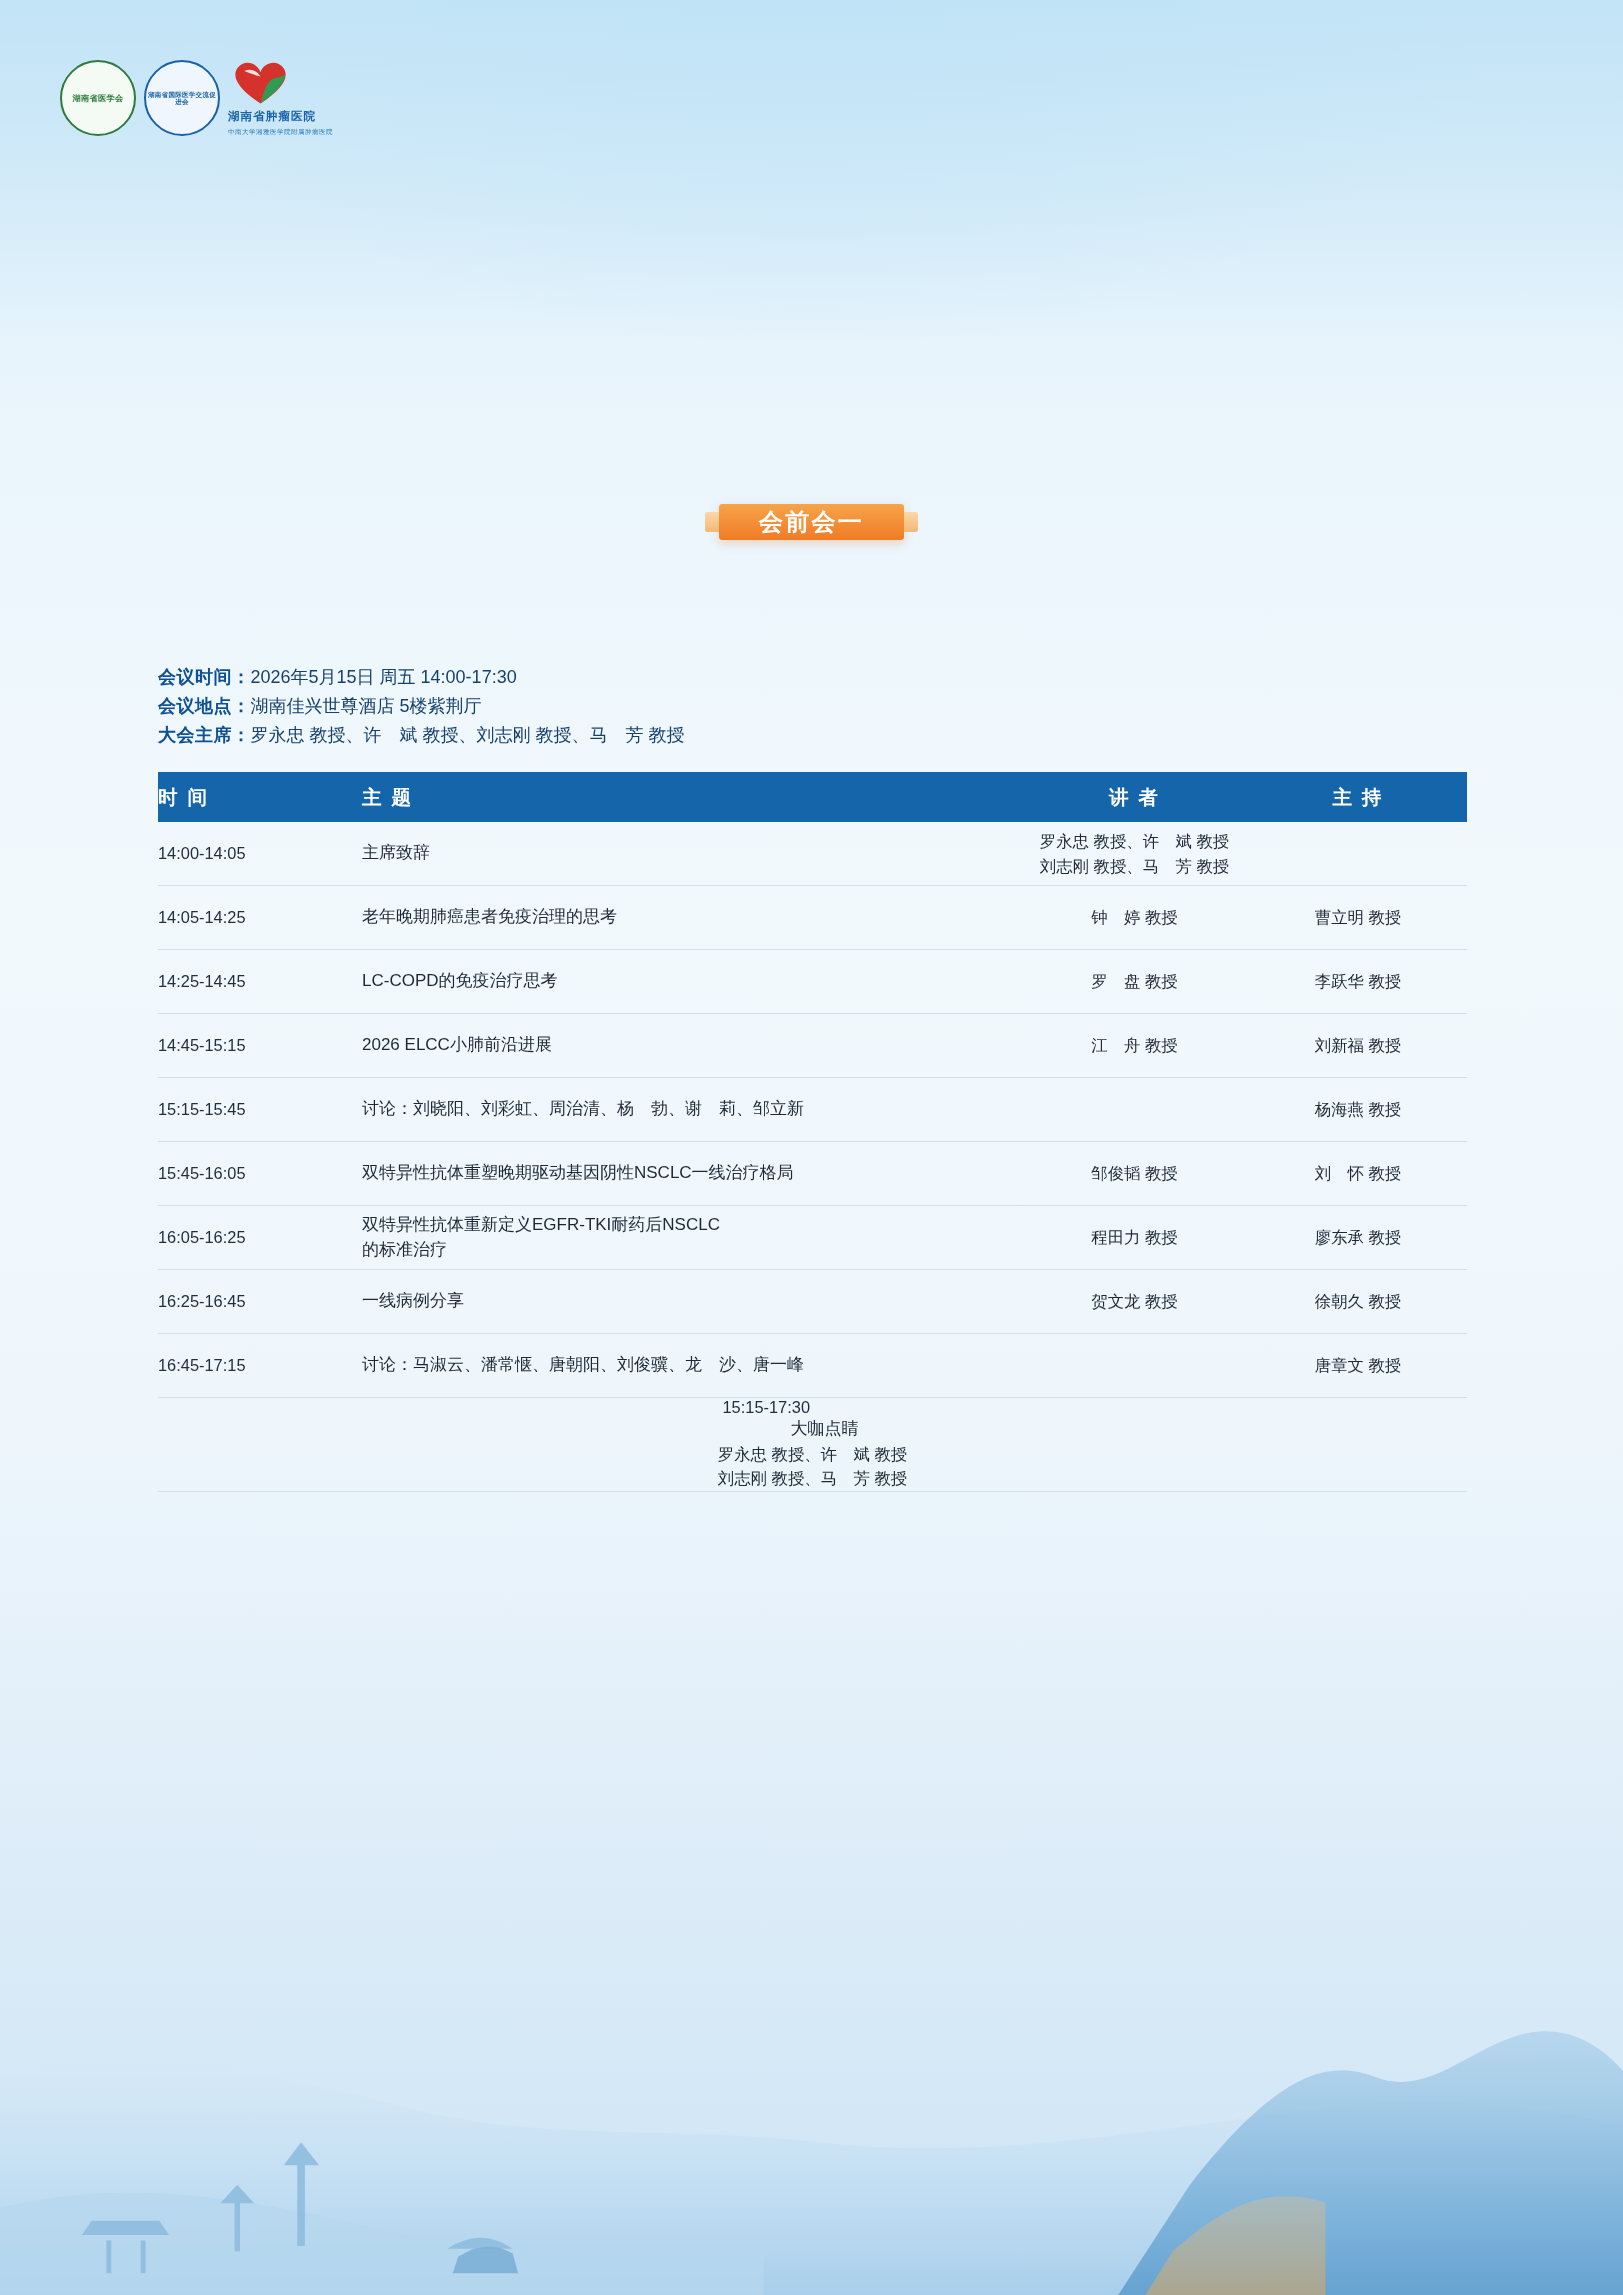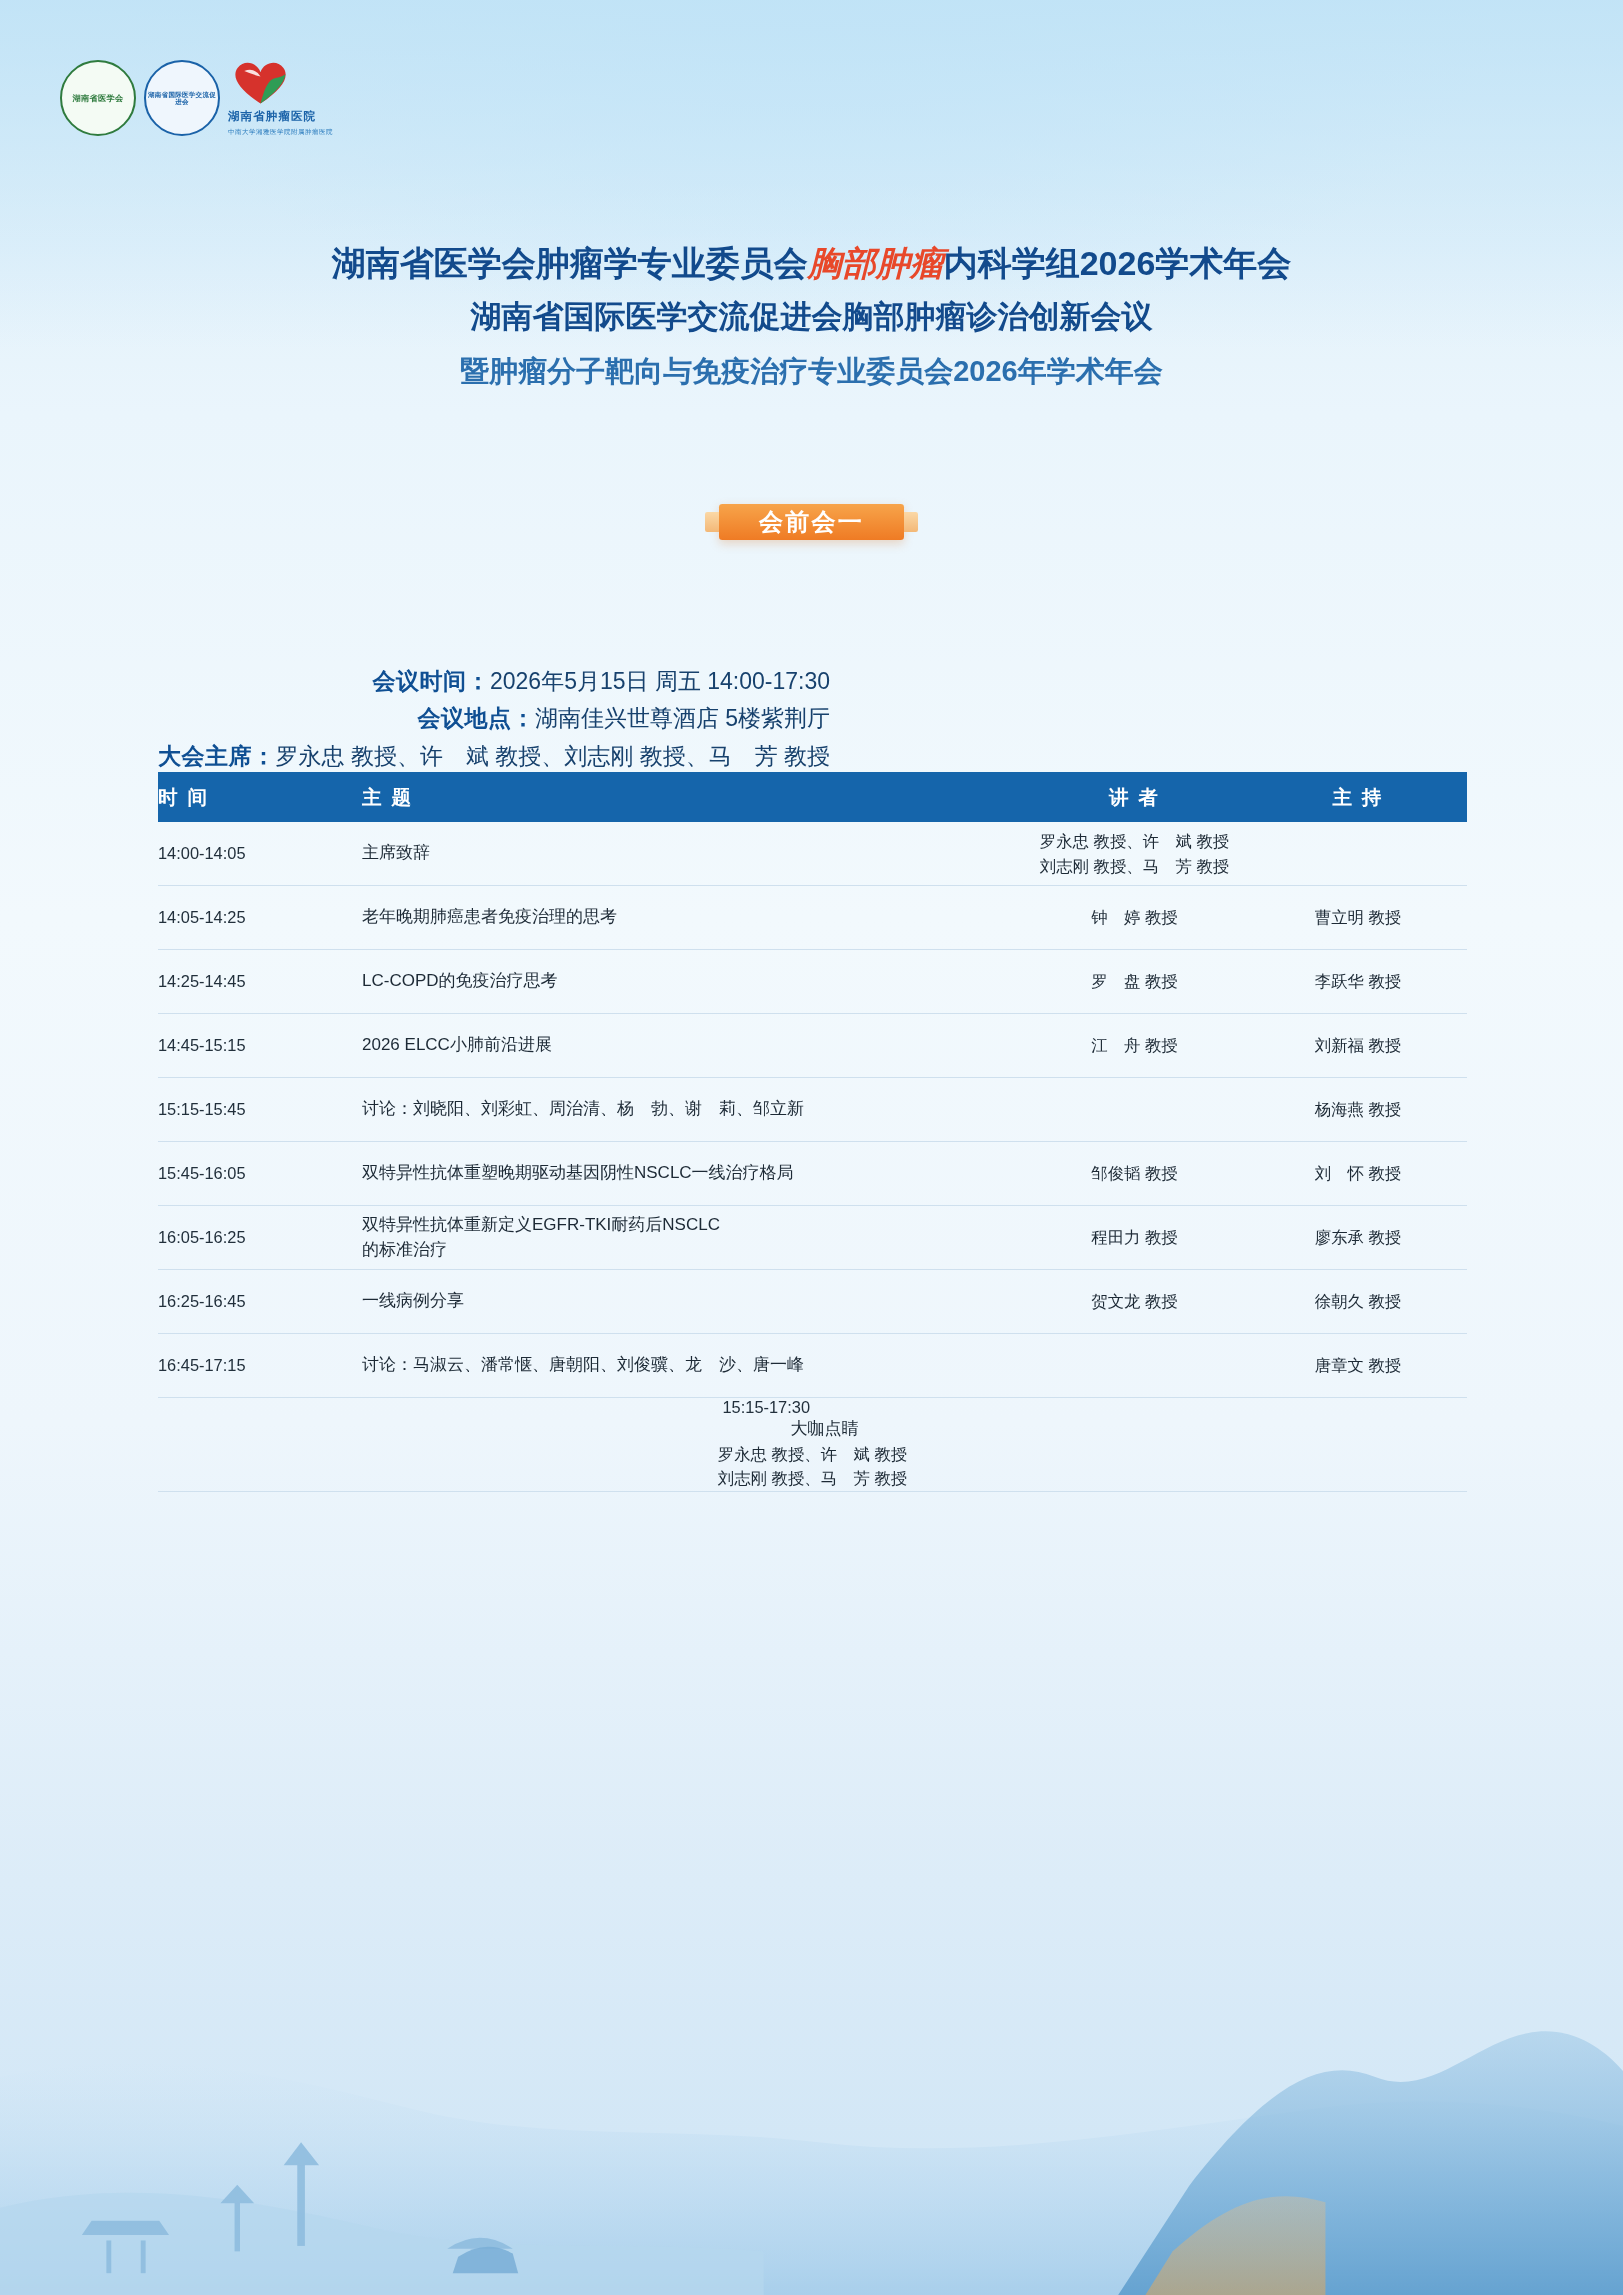--- a/index.html
+++ b/index.html
@@ -65,21 +65,21 @@
     box-shadow:0 3.3px 9.8px rgba(220,120,40,.25);
   }
   .badge:before,.badge:after{
     content:"";position:absolute;top:7.6px;bottom:7.6px;width:14px;
     background:linear-gradient(180deg,#fbd8a6,#f3b877);
   }
   .badge:before{left:-14px;border-radius:2.2px 0 0 2.2px;}
   .badge:after{right:-14px;border-radius:0 2.2px 2.2px 0;}
 
   
-  .meta{position:absolute;left:158px;top:663px;font-size:23px;line-height:1.62;color:#133a63;text-align:right;}
+  .meta{position:absolute;left:158px;top:663px;font-size:18px;line-height:1.62;color:#133a63;}
   .meta .lbl{font-weight:bold;color:#0f4f93;letter-spacing:0.5px;}
   .meta .val{color:#17416d;}
   .meta-row{white-space:nowrap;}
 
   
   .table{position:absolute;left:158px;top:772px;width:1309px;}
   .thead{
     display:flex;align-items:center;background:#1565ab;color:#fff;
     height:50px;font-size:19.6px;font-weight:bold;letter-spacing:2.2px;
   }
@@ -150,27 +150,20 @@
           <path d="M60,80 C18,52 6,30 18,14 C30,-2 54,4 60,22 C66,4 90,-2 102,14 C114,30 102,52 60,80 Z" fill="#d6322c"></path>
           <path d="M60,80 C88,60 104,42 106,26 C96,34 84,30 76,40 C68,50 64,66 60,80 Z" fill="#2f9c55"></path>
           <path d="M30,20 q18,-8 30,10 q-16,-4 -30,-10 Z" fill="#ffffff" opacity=".85"></path>
         </svg>
       </div>
       <div class="hosp-name">湖南省肿瘤医院</div>
       <div class="hosp-sub">中南大学湘雅医学院附属肿瘤医院</div>
     </div>
   </div>
 
-  <div class="titles">
-    <div class="t1">
-      <span>湖南省医学会肿瘤学专业委员会</span><span class="brush">胸部肿瘤</span><span>内科学组2026学术年会</span>
-    </div>
-    <div class="t2">湖南省国际医学交流促进会胸部肿瘤诊治创新会议</div>
-    <div class="t3">暨肿瘤分子靶向与免疫治疗专业委员会2026年学术年会</div>
-  </div>
 
   <div class="badge-wrap">
     <div class="badge">会前会一</div>
   </div>
 
   <div class="meta">
     <div class="meta-row">
       <span class="lbl">会议时间：</span><span class="val">2026年5月15日 周五 14:00-17:30</span>
     </div>
     <div class="meta-row">

